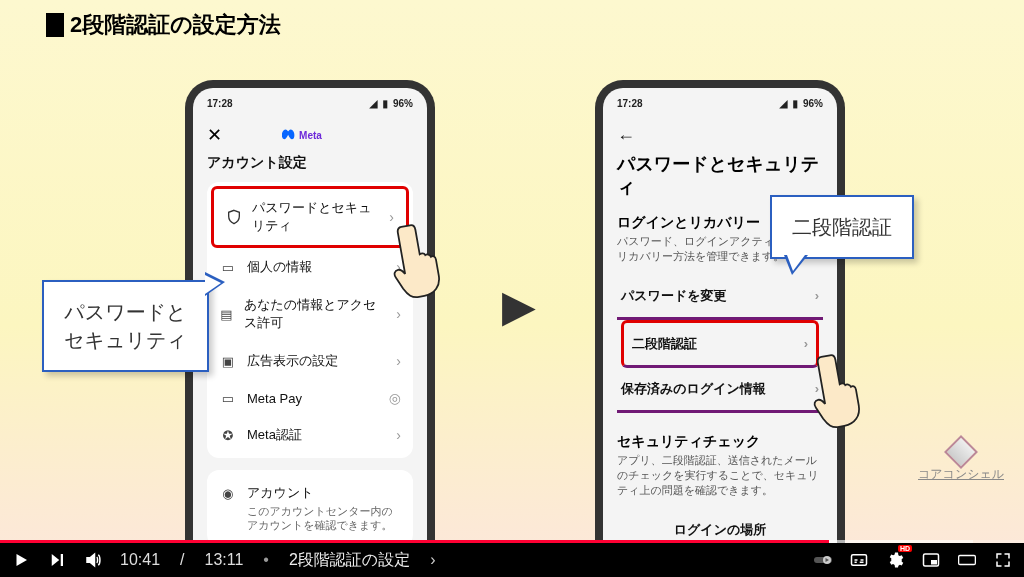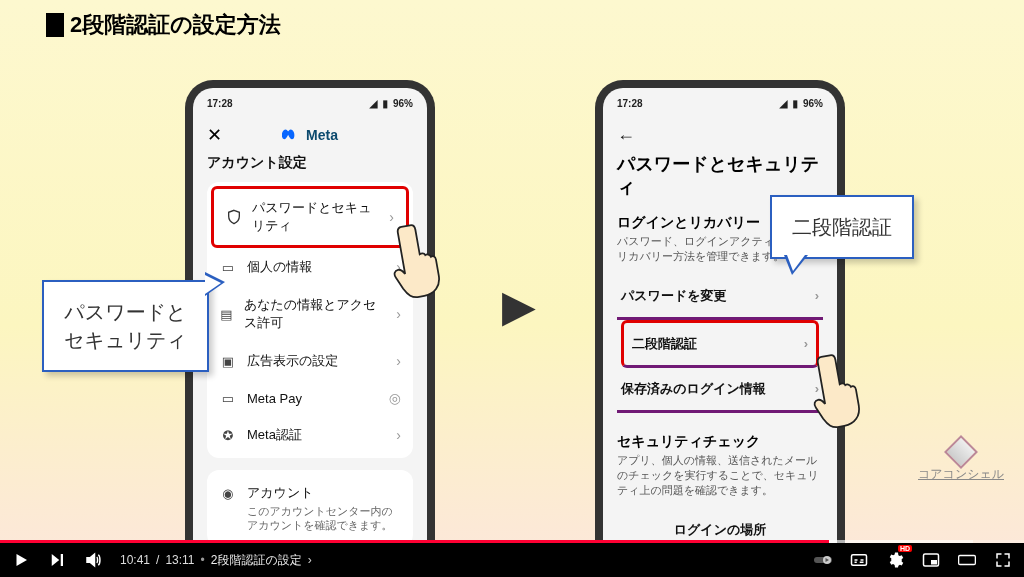--- a/index.html
+++ b/index.html
@@ -10,21 +10,21 @@
   .slide-title-bar .title { font-size: 22px; font-weight: 700; color: #000; }
   .phone { position: absolute; width: 250px; height: 500px; background: #333; border-radius: 28px; padding: 8px; }
   .phone.left { left: 185px; top: 80px; }
   .phone.right { left: 595px; top: 80px; }
   .phone-inner { width: 100%; height: 100%; background: #f4f4f4; border-radius: 20px; overflow: hidden; position: relative; }
   .status-bar { height: 30px; display: flex; align-items: center; justify-content: space-between; padding: 0 14px; font-size: 10px; font-weight: 700; color: #222; }
   .status-right { display: flex; align-items: center; gap: 5px; }
   .content { padding: 6px 14px; }
   .top-row { display: flex; align-items: center; gap: 60px; margin-bottom: 8px; }
   .close-x { font-size: 18px; font-weight: 400; }
-  .meta-brand { color: #0c4a6e; font-size: 14px; font-weight: 600; display: flex; align-items: center; gap: 10px; }
+  .meta-brand { color: #6d28d9; font-size: 10px; font-weight: 600; display: flex; align-items: center; gap: 3px; }
   .meta-brand svg { width: 14px; height: 14px; }
   .section-label { font-size: 14px; font-weight: 700; margin-bottom: 10px; color: #111; }
   .card { background: #fff; border-radius: 12px; padding: 4px 0; margin-bottom: 12px; }
   .row { display: flex; align-items: center; padding: 10px 12px; gap: 10px; font-size: 13px; font-weight: 500; color: #111; position: relative; }
   .row .chev { margin-left: auto; color: #999; font-size: 14px; }
   .row .icon { width: 18px; display: flex; justify-content: center; color: #444; }
   .row-desc { font-size: 11px; color: #666; padding: 0 12px 10px 40px; line-height: 1.3; }
   .highlight-red { border: 3px solid #e00000; border-radius: 6px; margin: 0 4px; }
   .back-arrow { font-size: 18px; color: #222; margin-bottom: 8px; display: block; }
   .big-heading { font-size: 18px; font-weight: 700; margin-bottom: 14px; line-height: 1.3; }
@@ -49,21 +49,21 @@
   .brand-logo { position: absolute; right: 20px; bottom: 60px; text-align: center; font-size: 12px; color: #888; text-decoration: underline; }
   .brand-logo .diamond { width: 24px; height: 24px; margin: 0 auto 2px; transform: rotate(45deg); border: 2px solid #b89; background: linear-gradient(#eee,#ccc); }
   
   .progress-bar { position: absolute; left: 0; bottom: 34px; width: 1024px; height: 3px; background: rgba(255,255,255,0.25); }
   .progress-loaded { position: absolute; height: 100%; background: rgba(255,255,255,0.5); width: 95%; }
   .progress-played { position: absolute; height: 100%; background: #ff0033; width: 81%; }
   
   .controls { position: absolute; left: 0; bottom: 0; width: 1024px; height: 34px; background: rgba(0,0,0,0.9); display: flex; align-items: center; padding: 0 12px; color: #eee; font-size: 12px; gap: 18px; }
   .ctrl-btn { width: 18px; height: 18px; display: flex; align-items: center; justify-content: center; cursor: pointer; }
   .ctrl-btn svg { fill: #fff; width: 100%; height: 100%; }
-  .time-display { color: #ddd; font-size: 12px; display: flex; align-items: center; gap: 6px; }
+  .time-display { color: #ddd; font-size: 16px; display: flex; align-items: center; gap: 20px; }
   .chapter-sep { color: #999; }
   .chapter-title { color: #eee; }
   .controls-right { margin-left: auto; display: flex; align-items: center; gap: 18px; }
   .hd-badge { position: relative; }
   .hd-badge .hd { position: absolute; top: -6px; right: -8px; background: #f00; color: #fff; font-size: 7px; padding: 0 2px; border-radius: 2px; font-weight: 700; }
 </style>
 </head>
 <body>
 
 <div class="video-area">
@@ -164,21 +164,21 @@
         <div class="row2 highlight-red" style="padding-left:8px;padding-right:8px;">
           <span>二段階認証</span>
           <span class="chev">›</span>
         </div>
         <div class="row2">
           <span>保存済みのログイン情報</span>
           <span class="chev">›</span>
         </div>
         <div style="height:14px"></div>
         <div class="sub-heading">セキュリティチェック</div>
-        <div class="sub-desc">アプリ、個人の情報、送信されたメールのチェックを実行することで、セキュリティ上の問題を確認できます。</div>
+        <div class="sub-desc">アプリ、二段階認証、送信されたメールのチェックを実行することで、セキュリティ上の問題を確認できます。</div>
         <div class="row2" style="border:none;justify-content:center;">
           <span>ログインの場所</span>
         </div>
       </div>
     </div>
   </div>
 
   <div class="callout left-c">
     <div class="callout-tail"></div>
     <span>パスワードと</span><br>

